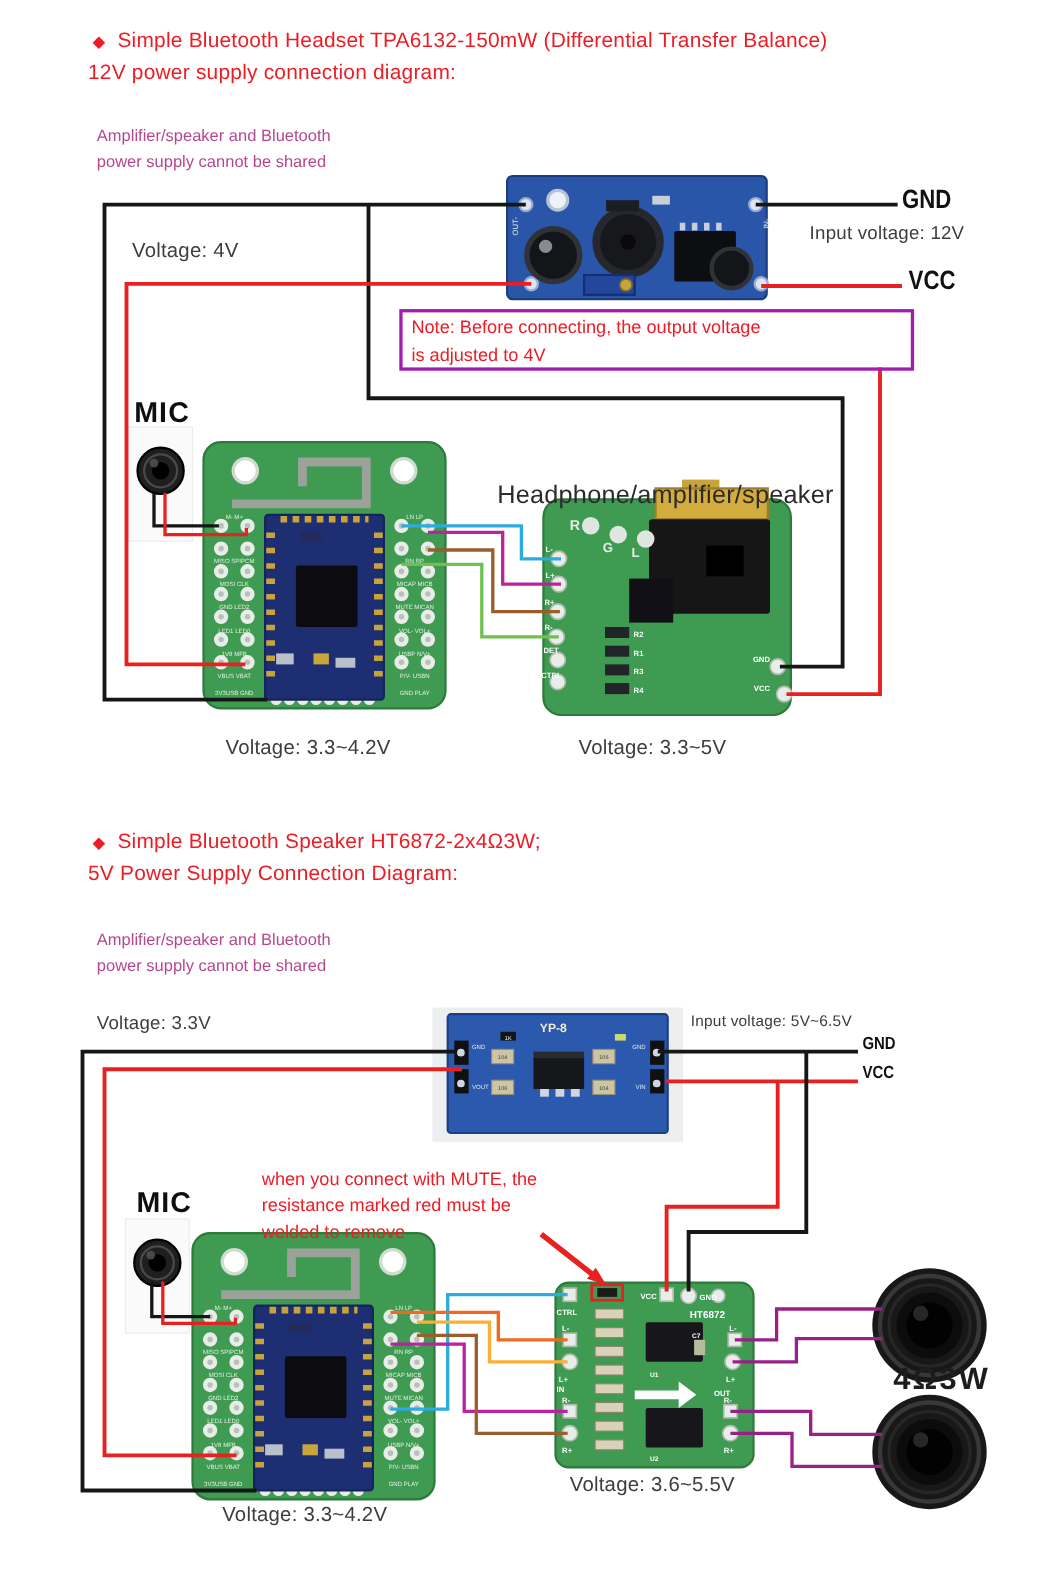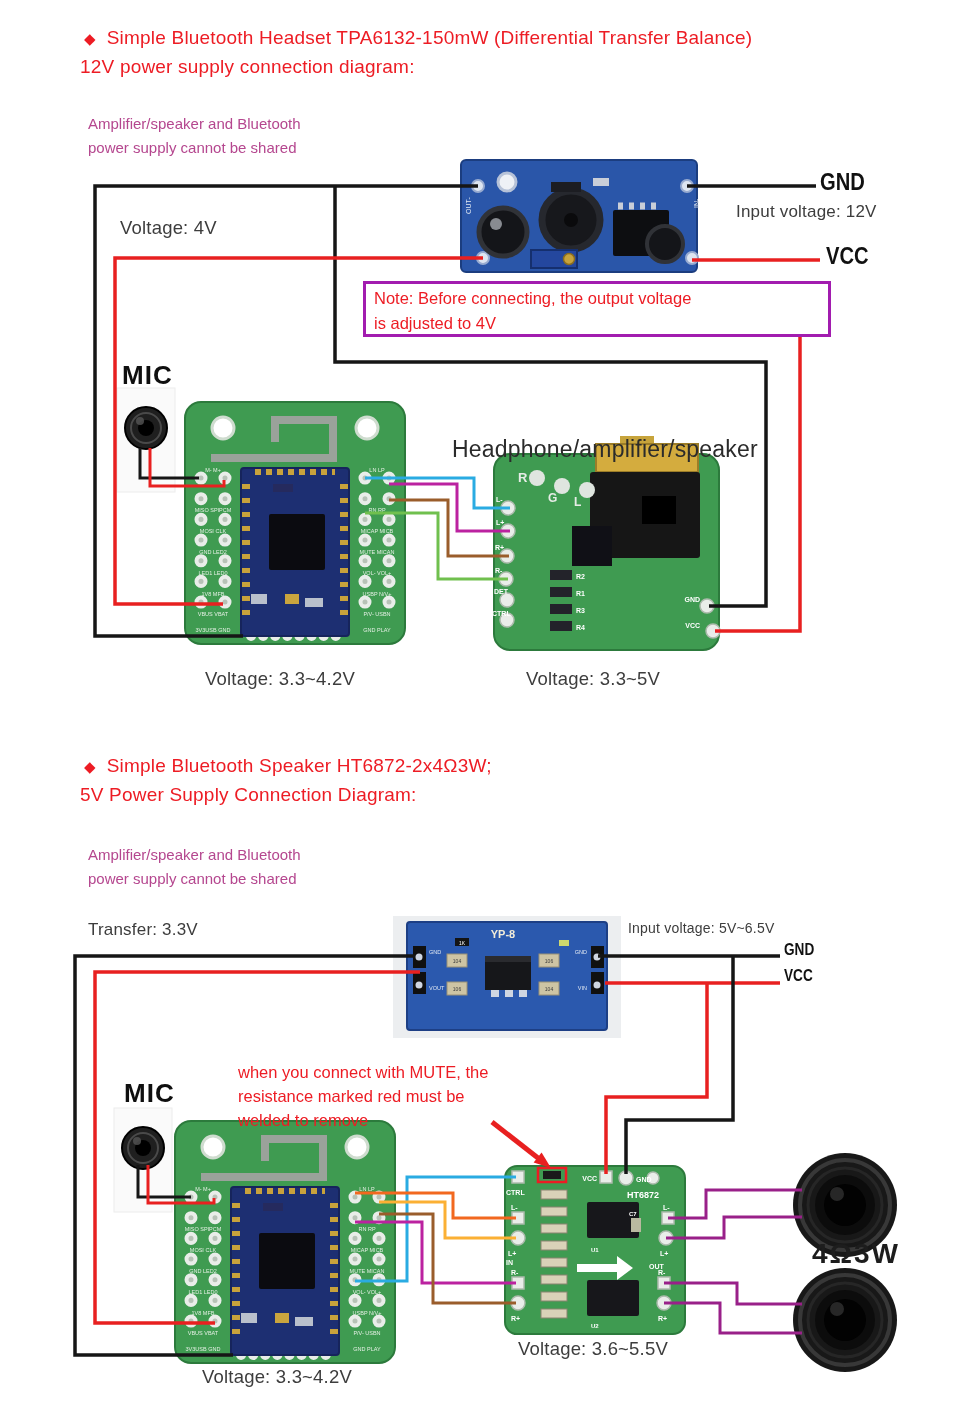--- a/index.html
+++ b/index.html
@@ -347,21 +347,21 @@
   <div class="abs txt-layer red-title" style="left:84px;top:755px;">
     <span class="bullet">◆</span><span>Simple Bluetooth Speaker HT6872-2x4Ω3W;</span>
   </div>
   <div class="abs txt-layer red-title" style="left:80px;top:784px;">5V Power Supply Connection Diagram:</div>
 
   <div class="abs txt-layer purple-note" style="left:88px;top:843px;">
     <div>Amplifier/speaker and Bluetooth</div>
     <div>power supply cannot be shared</div>
   </div>
 
-  <div class="abs txt-layer dark-label" style="left:88px;top:920px;font-size:17px;">Transfer: 3.3V</div>
+  <div class="abs txt-layer dark-label" style="left:88px;top:920px;font-size:17px;">Voltage: 3.3V</div>
   <div class="abs txt-layer dark-label" style="left:628px;top:920px;font-size:14px;">Input voltage: 5V~6.5V</div>
   <div class="abs txt-layer small-pin-label" style="left:784px;top:941px;">GND</div>
   <div class="abs txt-layer small-pin-label" style="left:784px;top:967px;">VCC</div>
 
   <div class="abs txt-layer mute-note" style="left:238px;top:1060px;">
     <div>when you connect with MUTE, the</div>
     <div>resistance marked red must be</div>
     <div>welded to remove</div>
   </div>
 

